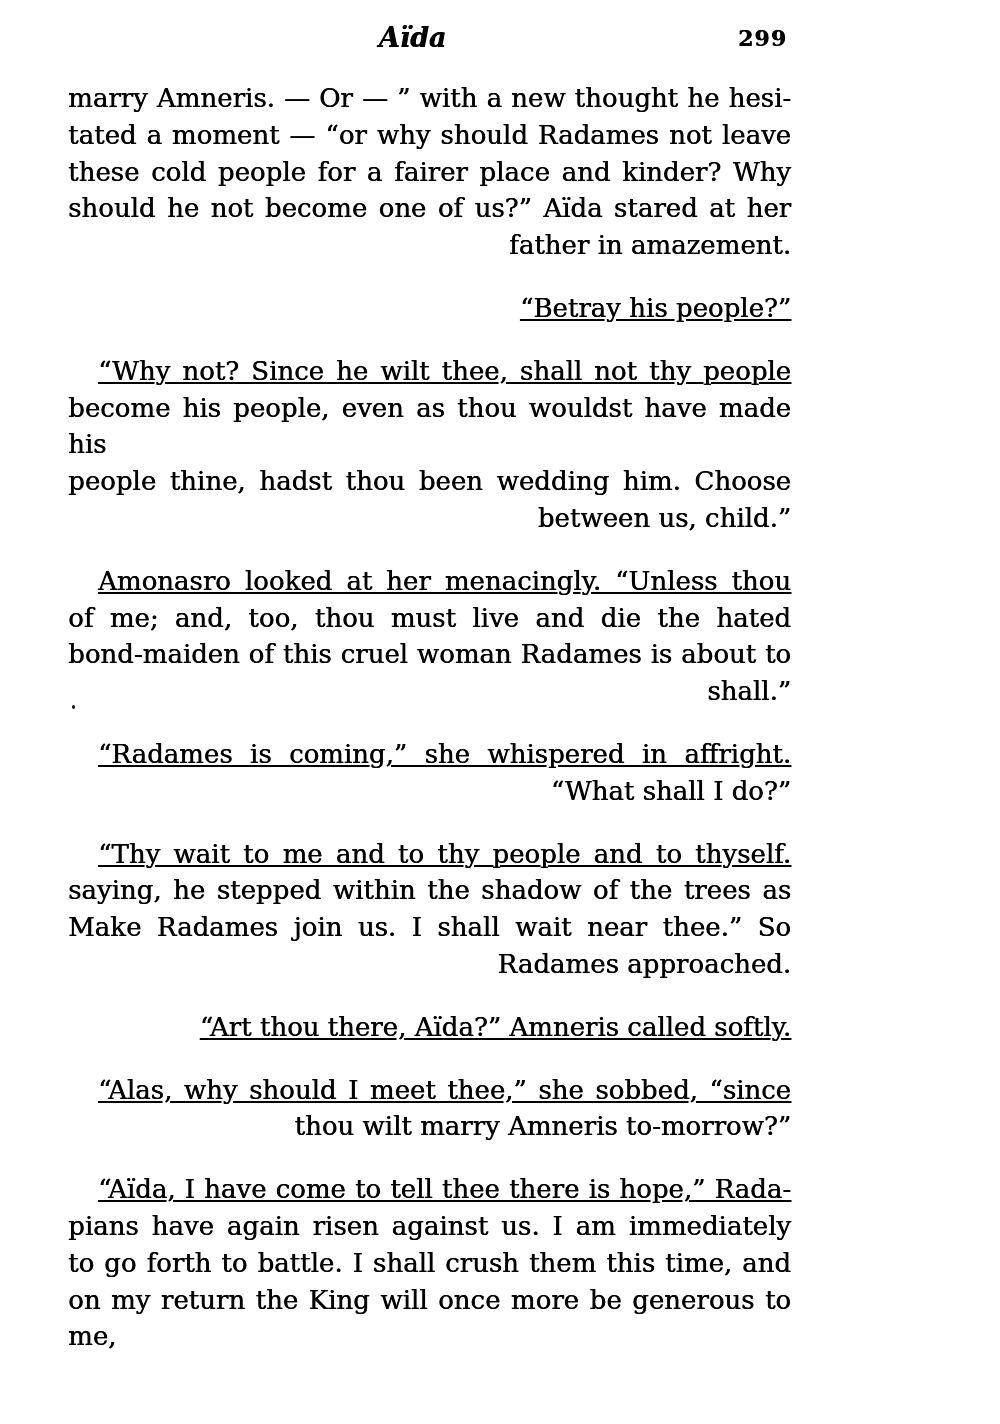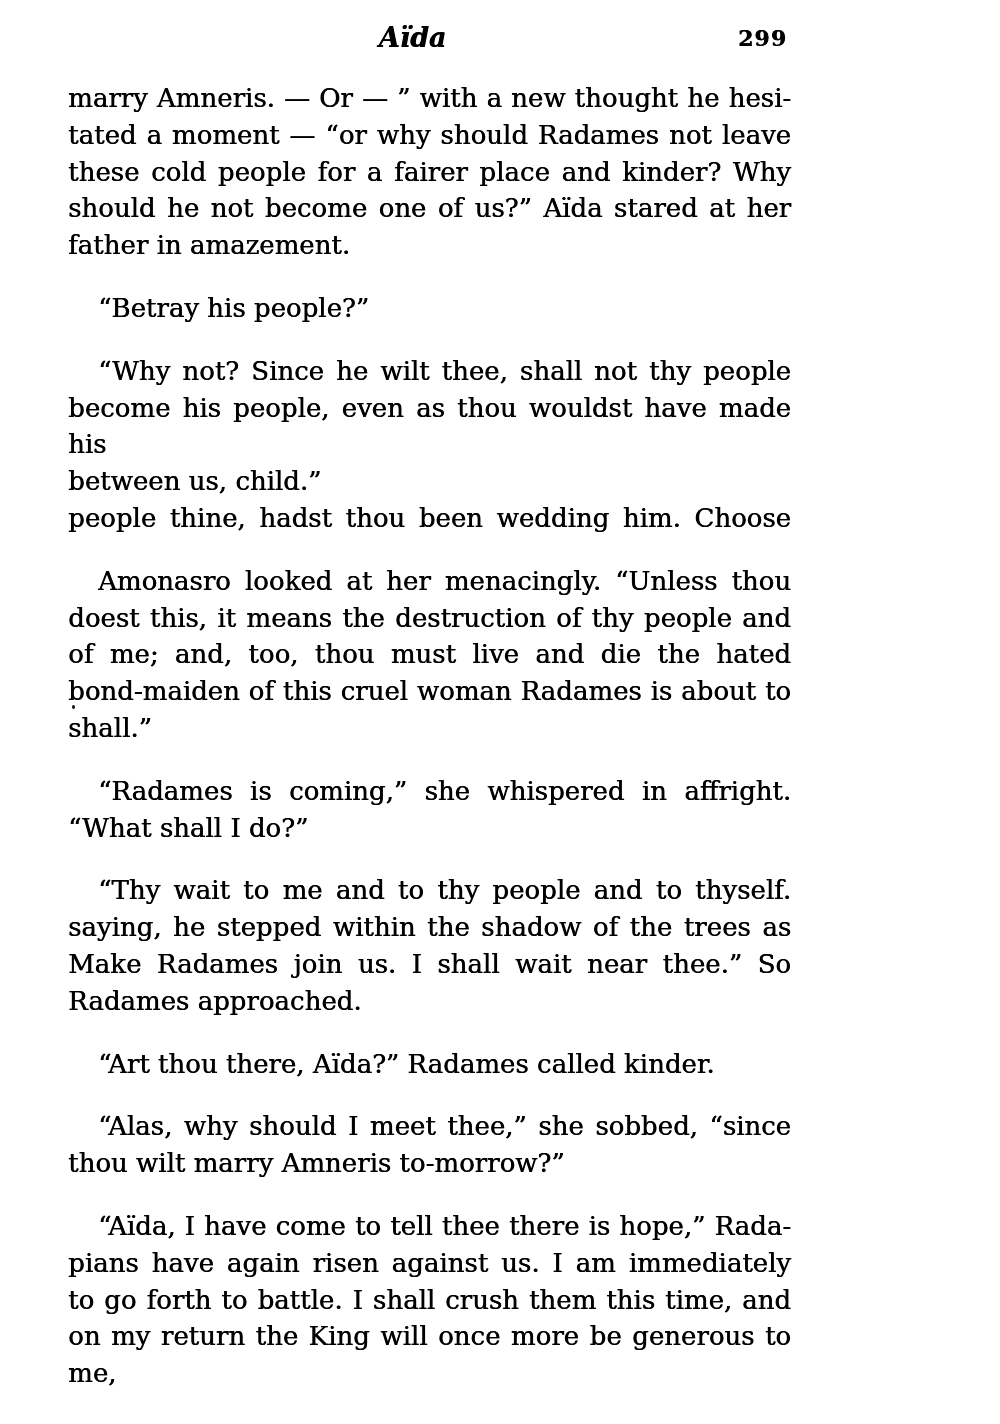--- a/index.html
+++ b/index.html
@@ -37,23 +37,23 @@
     line-height: 36px;
     font-weight: bold;
     letter-spacing: 1px;
   }
   .body-text {
     margin-top: 24px;
     font-size: 26px;
     line-height: 36.8px;
   }
   p.para { margin: 0; padding: 0; }
-  .ln { text-align: left; }
+  .ln { text-align: right; }
   .ln.j { text-align: justify; text-align-last: justify; }
-  .ln.i { text-indent: 30px; }
+  .ln.i { text-indent: 30px; text-decoration: underline; }
   .speck {
     position: absolute;
     left: 72px;
     top: 705px;
     width: 3px;
     height: 4px;
     background: #111;
     border-radius: 50%;
   }
 </style>
@@ -83,28 +83,27 @@
 
       <p class="para">
         </p>
         <div class="ln i">“Betray his people?”</div>
       <p></p>
 
       <p class="para">
         </p>
         <div class="ln j i">“Why not? Since he wilt thee, shall not thy people</div>
         <div class="ln j">become his people, even as thou wouldst have made his</div>
+        <div class="ln j">people thine, hadst thou been wedding him. Choose</div>
         <div class="ln">between us, child.”</div>
-        <div class="ln j">people thine, hadst thou been wedding him. Choose</div>
       <p></p>
 
       <p class="para">
         </p>
         <div class="ln j i">Amonasro looked at her menacingly. “Unless thou</div>
-        <div class="ln j">doest this, it means the destruction of thy people and</div>
         <div class="ln j">of me; and, too, thou must live and die the hated</div>
         <div class="ln j">bond-maiden of this cruel woman Radames is about to</div>
         <div class="ln">shall.”</div>
       <p></p>
 
       <p class="para">
         </p>
         <div class="ln j i">“Radames is coming,” she whispered in affright.</div>
         <div class="ln">“What shall I do?”</div>
       <p></p>
@@ -112,21 +111,21 @@
       <p class="para">
         </p>
         <div class="ln j i">“Thy wait to me and to thy people and to thyself.</div>
         <div class="ln j">saying, he stepped within the shadow of the trees as</div>
         <div class="ln j">Make Radames join us. I shall wait near thee.” So</div>
         <div class="ln">Radames approached.</div>
       <p></p>
 
       <p class="para">
         </p>
-        <div class="ln i">“Art thou there, Aïda?” Radames called kinder.</div>
+        <div class="ln i">“Art thou there, Aïda?” Amneris called softly.</div>
       <p></p>
 
       <p class="para">
         </p>
         <div class="ln j i">“Alas, why should I meet thee,” she sobbed, “since</div>
         <div class="ln">thou wilt marry Amneris to-morrow?”</div>
       <p></p>
 
       <p class="para">
         </p>

